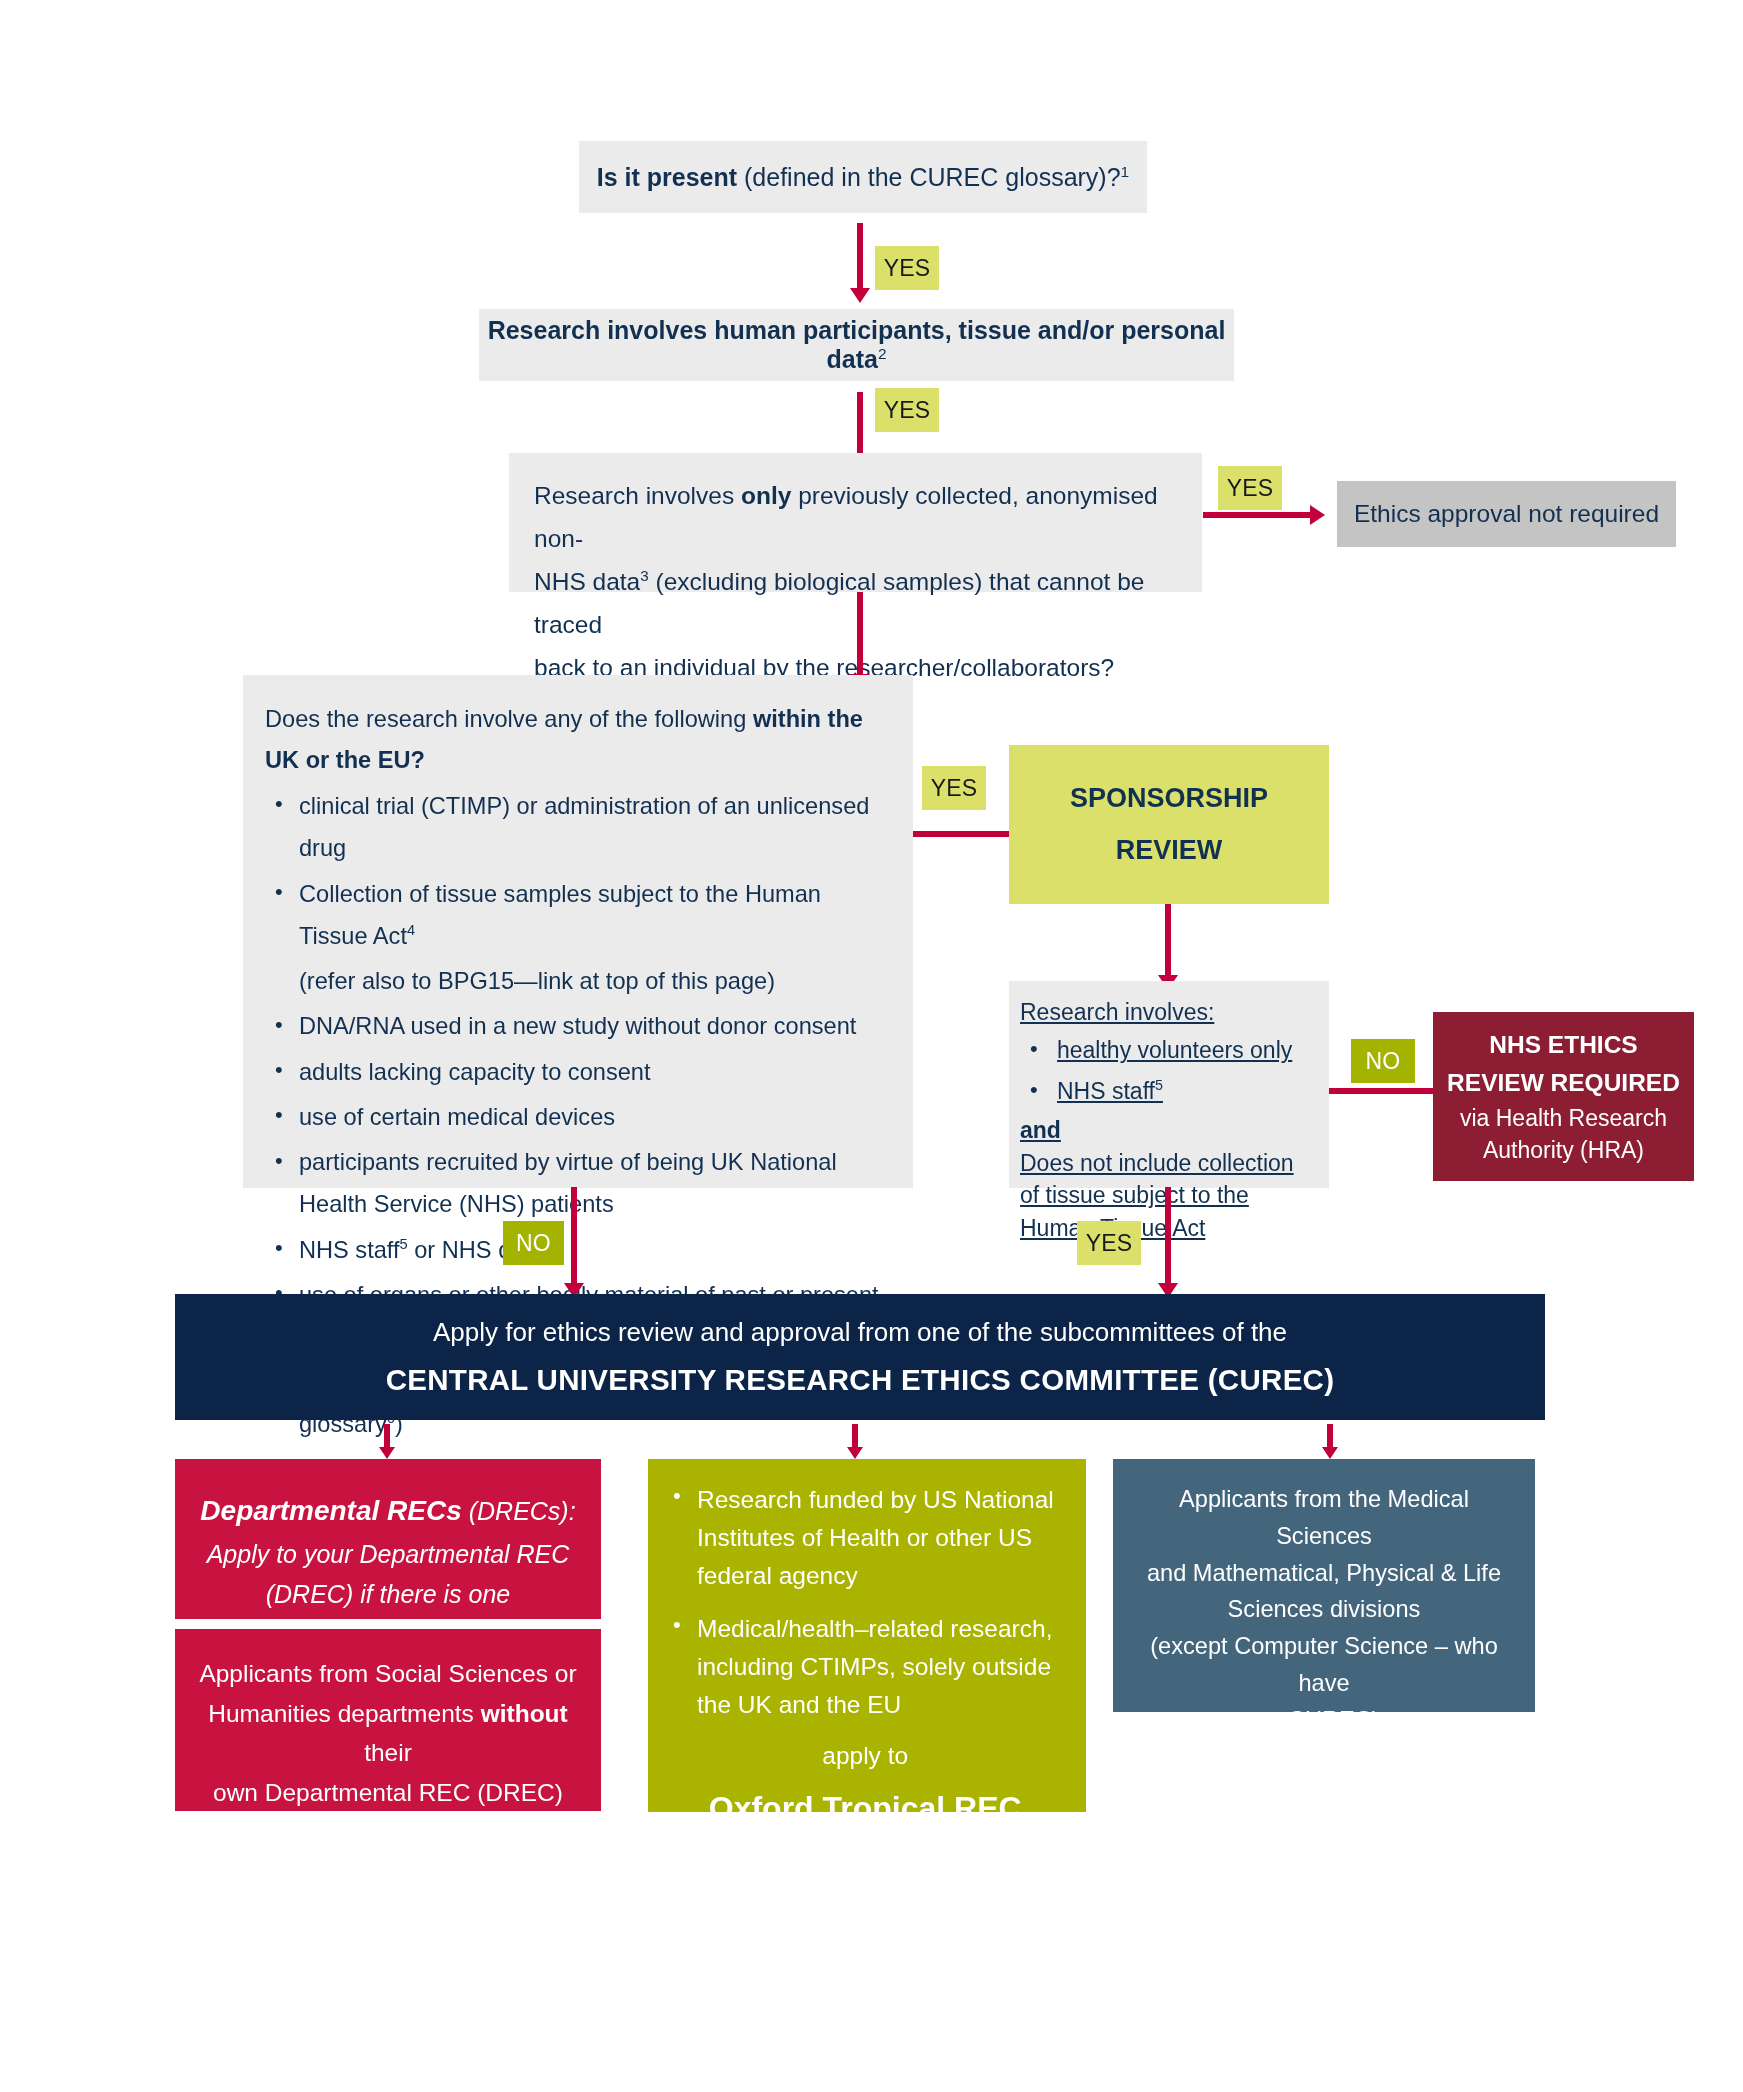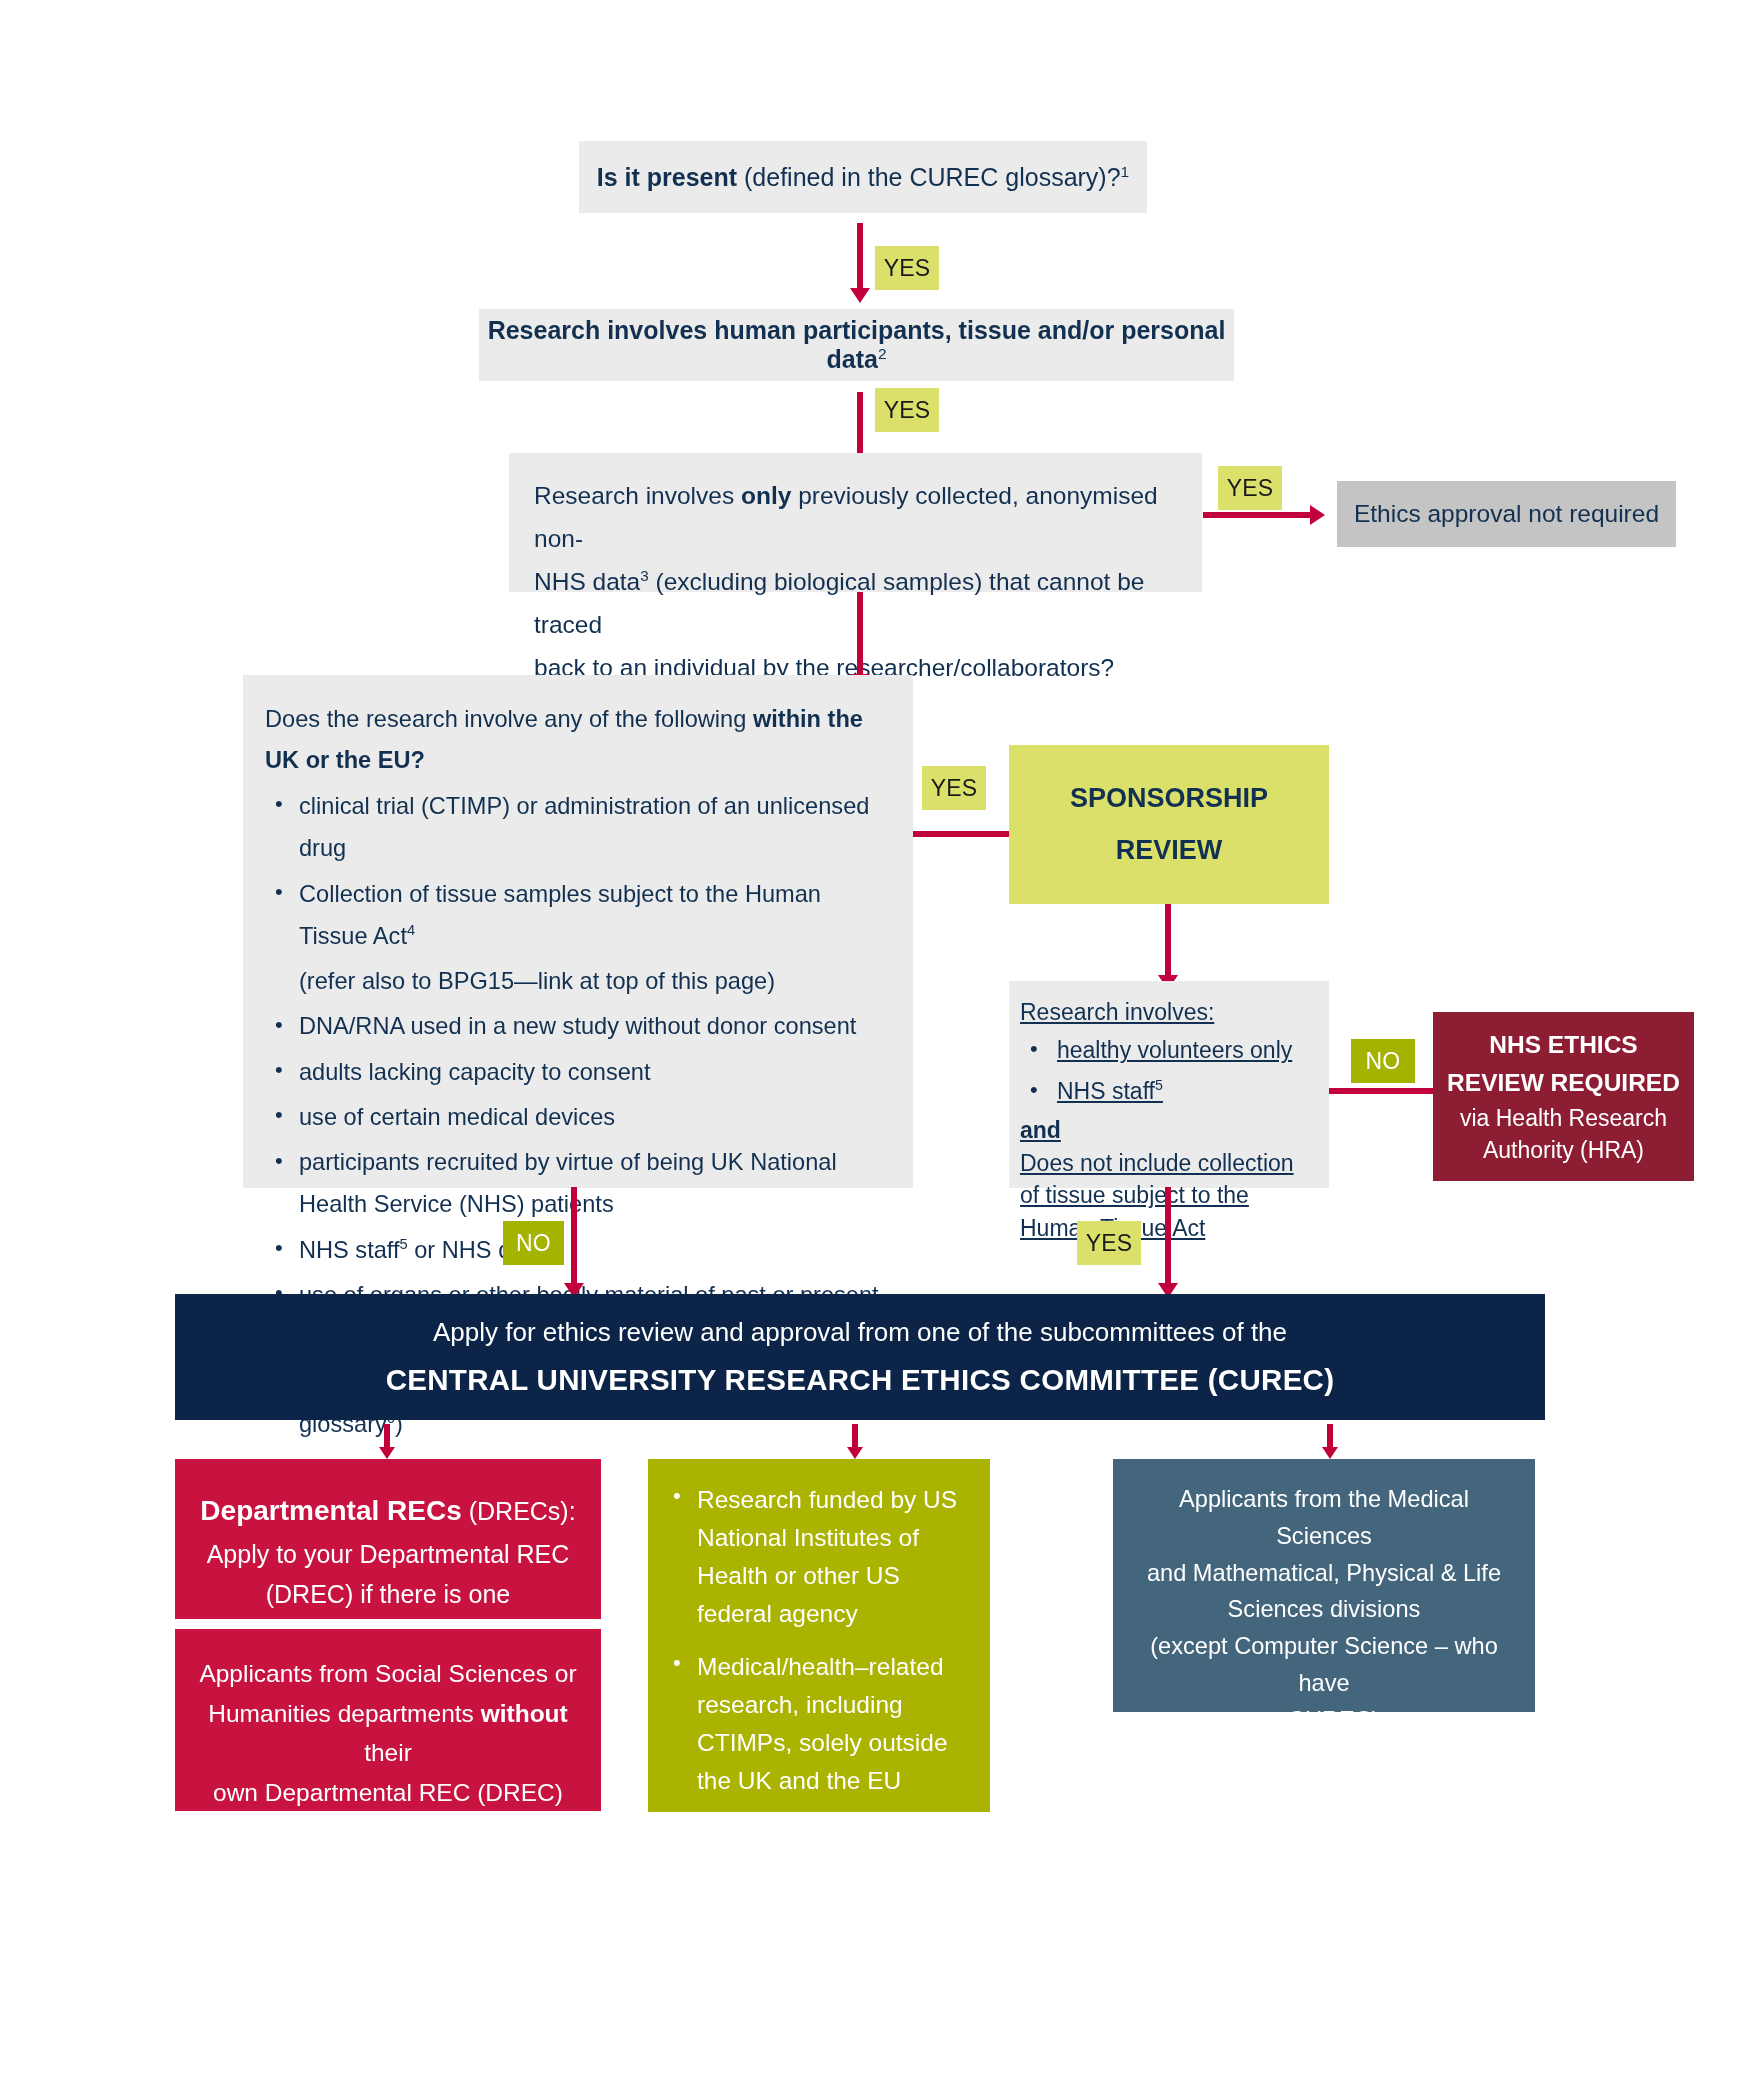--- a/index.html
+++ b/index.html
@@ -174,39 +174,39 @@
 
 <div class="node curec" style="left:175px;top:1294px;width:1370px;height:126px;">
   <div class="top">Apply for ethics review and approval from one of the subcommittees of the</div>
   <div class="big">CENTRAL UNIVERSITY RESEARCH ETHICS COMMITTEE (CUREC)</div>
 </div>
 
 <div class="arrow-v small" style="left:384px;top:1424px;height:23.6px;"></div>
 <div class="arrow-v small" style="left:852px;top:1424px;height:23.6px;"></div>
 <div class="arrow-v small" style="left:1327px;top:1424px;height:23.6px;"></div>
 
-<div class="node res red" style="left:175px;top:1459px;width:426px;height:160px;">
+<div class="node res red" style="left:175px;top:1459px;width:426px;height:160px;font-style:italic;">
   <div class="pad ctr f30" style="line-height:1.6;padding-top:30px;">
     <span class="b f33">Departmental RECs</span><span> (DRECs):</span><br>
     <span>Apply to your Departmental REC</span><br>
     <span>(DREC) if there is one</span>
   </div>
 </div>
 
 <div class="node res red" style="left:175px;top:1629px;width:426px;height:182px;">
   <div class="pad ctr f29" style="line-height:1.62;padding-top:25px;">
     <span>Applicants from Social Sciences or</span><br>
     <span>Humanities departments </span><b>without</b><span> their</span><br>
     <span>own Departmental REC (DREC)</span><br>
     <span>apply directly to</span>
     <div class="b f38" style="margin-top:18.6px;">SSH IDREC</div>
   </div>
 </div>
 
-<div class="node res olive" style="left:648px;top:1459px;width:342px;height:353px;">
+<div class="node res olive" style="left:648px;top:1459px;width:438px;height:353px;">
   <div class="pad f29" style="padding:22px 18.6px 17px 15px;">
     <ul class="bl">
       <li style="line-height:1.55;margin-bottom:15px;"><span>Research funded by US National Institutes of Health or other US federal agency</span></li>
       <li style="line-height:1.55;"><span>Medical/health–related research, including CTIMPs, solely outside the UK and the EU</span></li>
     </ul>
     <div class="ctr" style="margin-top:18.6px;">apply to</div>
     <div class="ctr b f38" style="margin-top:17px;line-height:1.35;">Oxford Tropical REC</div>
     <div class="ctr b f38" style="line-height:1.35;">(OxTREC)</div>
   </div>
 </div>

